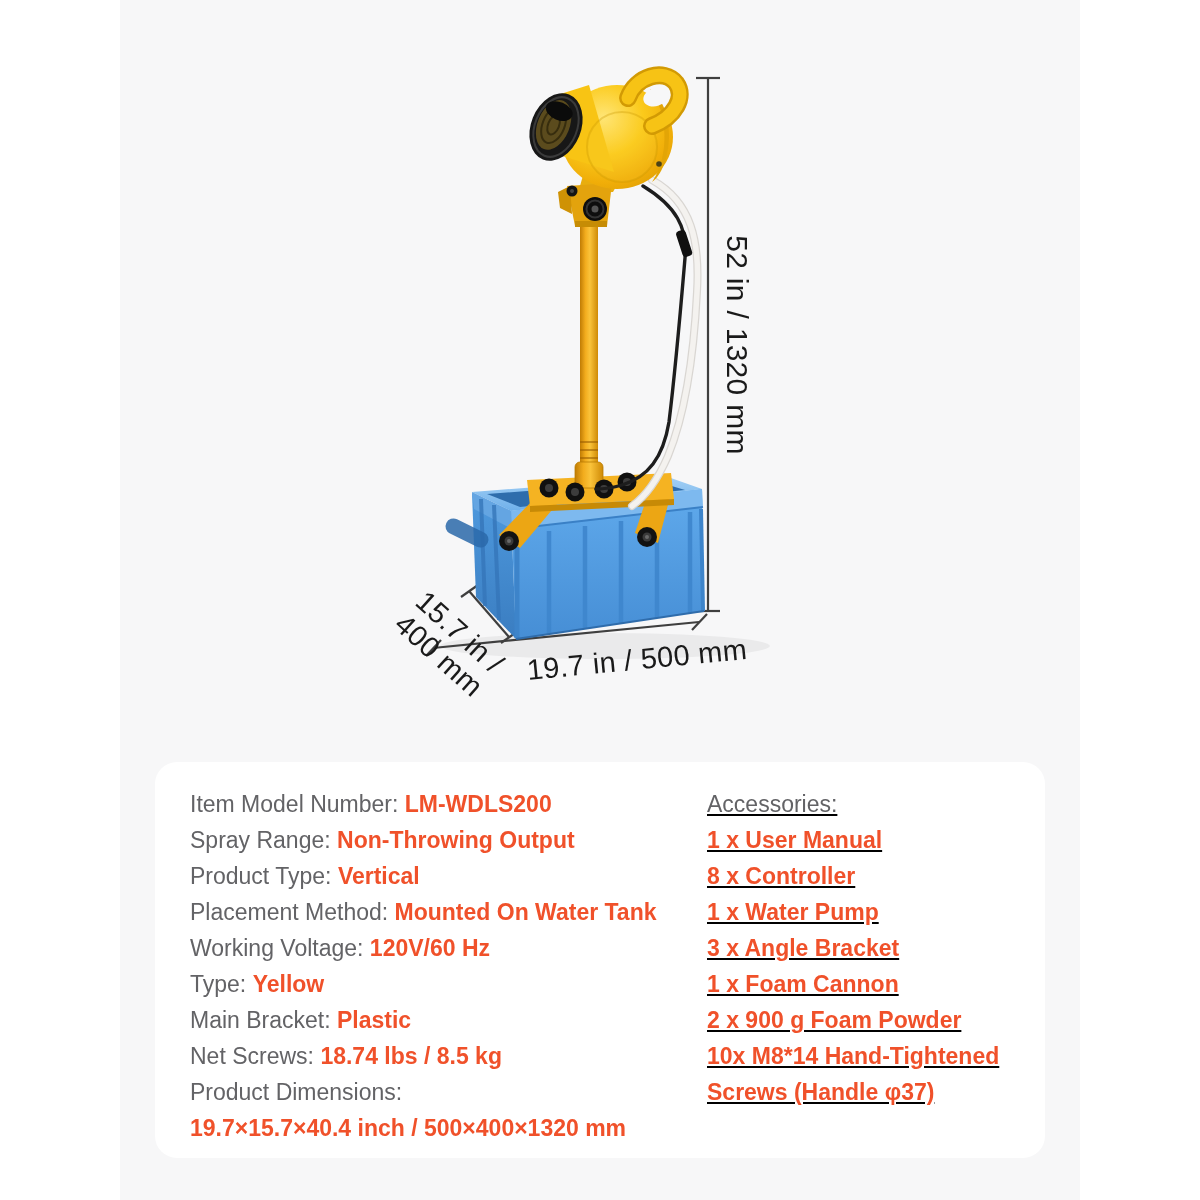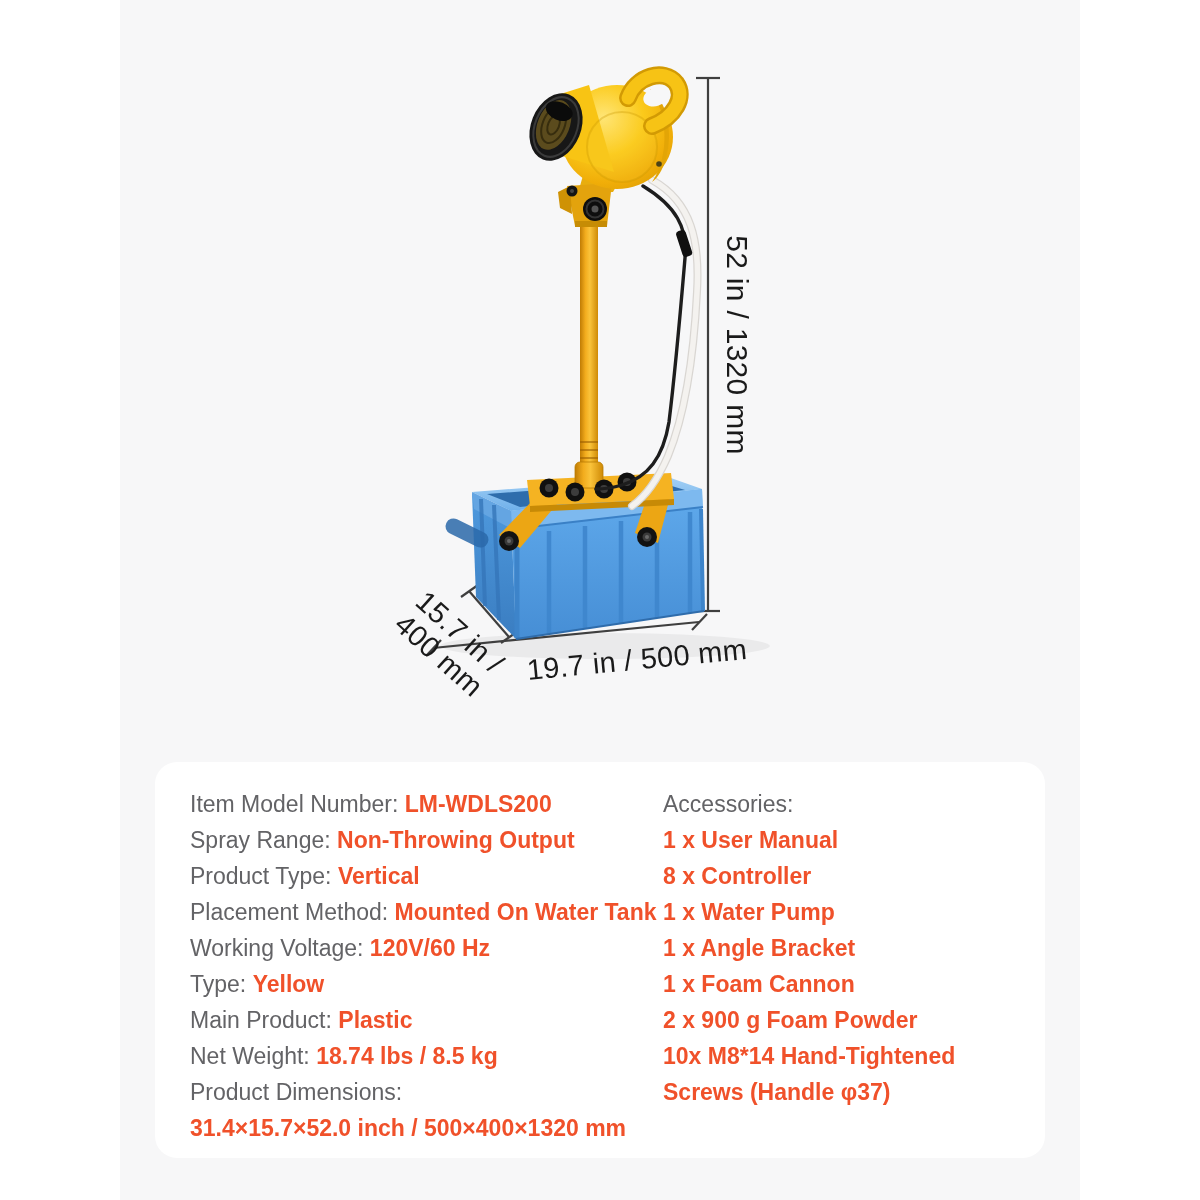--- a/index.html
+++ b/index.html
@@ -16,21 +16,21 @@
   }
   #dim-height{left:737px;top:345px;transform:translate(-50%,-50%) rotate(90deg);font-size:30px;}
   #dim-width{left:637px;top:660px;transform:translate(-50%,-50%) rotate(-5.5deg);}
   #dim-depth{left:449px;top:644px;transform:translate(-50%,-50%) rotate(42deg);text-align:center;line-height:31px;}
   .panel{
     position:absolute;left:155px;top:762px;width:890px;height:396px;
     background:#ffffff;border-radius:22px;
   }
   .spec-col{position:absolute;top:24px;}
   .spec-col.left{left:35px;}
-  .spec-col.right{left:508px;}
+  .spec-col.right{left:552px;text-decoration:underline;}
   .spec-row{font-size:23px;line-height:36px;color:#636366;white-space:nowrap;}
   .spec-value{color:#f0512a;font-weight:700;margin-top:12px;}
 </style>
 </head>
 <body>
 
 <div class="stage"></div>
 
 <svg class="figure-svg" width="1200" height="760" viewBox="0 0 1200 760">
   <defs>
@@ -196,29 +196,29 @@
 </div>
 
 <div class="panel">
   <div class="spec-col left">
     <div class="spec-row"><span class="spec-label">Item Model Number: </span><span class="spec-value">LM-WDLS200</span></div>
     <div class="spec-row"><span class="spec-label">Spray Range: </span><span class="spec-value">Non-Throwing Output</span></div>
     <div class="spec-row"><span class="spec-label">Product Type: </span><span class="spec-value">Vertical</span></div>
     <div class="spec-row"><span class="spec-label">Placement Method: </span><span class="spec-value">Mounted On Water Tank</span></div>
     <div class="spec-row"><span class="spec-label">Working Voltage: </span><span class="spec-value">120V/60 Hz</span></div>
     <div class="spec-row"><span class="spec-label">Type: </span><span class="spec-value">Yellow</span></div>
-    <div class="spec-row"><span class="spec-label">Main Product: </span><span class="spec-value">Plastic</span></div>
-    <div class="spec-row"><span class="spec-label">Net Weight: </span><span class="spec-value">18.74 lbs / 8.5 kg</span></div>
+    <div class="spec-row"><span class="spec-label">Main Bracket: </span><span class="spec-value">Plastic</span></div>
+    <div class="spec-row"><span class="spec-label">Net Screws: </span><span class="spec-value">18.74 lbs / 8.5 kg</span></div>
     <div class="spec-row"><span class="spec-label">Product Dimensions:</span><span class="spec-value"></span></div>
-    <div class="spec-row"><span class="spec-label"></span><span class="spec-value">31.4×15.7×52.0 inch / 500×400×1320 mm</span></div>
+    <div class="spec-row"><span class="spec-label"></span><span class="spec-value">19.7×15.7×40.4 inch / 500×400×1320 mm</span></div>
   </div>
   <div class="spec-col right">
     <div class="spec-row"><span class="spec-label">Accessories:</span><span class="spec-value"></span></div>
     <div class="spec-row"><span class="spec-label"></span><span class="spec-value">1 x User Manual</span></div>
     <div class="spec-row"><span class="spec-label"></span><span class="spec-value">8 x Controller</span></div>
     <div class="spec-row"><span class="spec-label"></span><span class="spec-value">1 x Water Pump</span></div>
-    <div class="spec-row"><span class="spec-label"></span><span class="spec-value">1 x Angle Bracket</span></div>
+    <div class="spec-row"><span class="spec-label"></span><span class="spec-value">3 x Angle Bracket</span></div>
     <div class="spec-row"><span class="spec-label"></span><span class="spec-value">1 x Foam Cannon</span></div>
     <div class="spec-row"><span class="spec-label"></span><span class="spec-value">2 x 900 g Foam Powder</span></div>
     <div class="spec-row"><span class="spec-label"></span><span class="spec-value">10x M8*14 Hand-Tightened</span></div>
     <div class="spec-row"><span class="spec-label"></span><span class="spec-value">Screws (Handle φ37)</span></div>
   </div>
 </div>
 
 </body></html>

